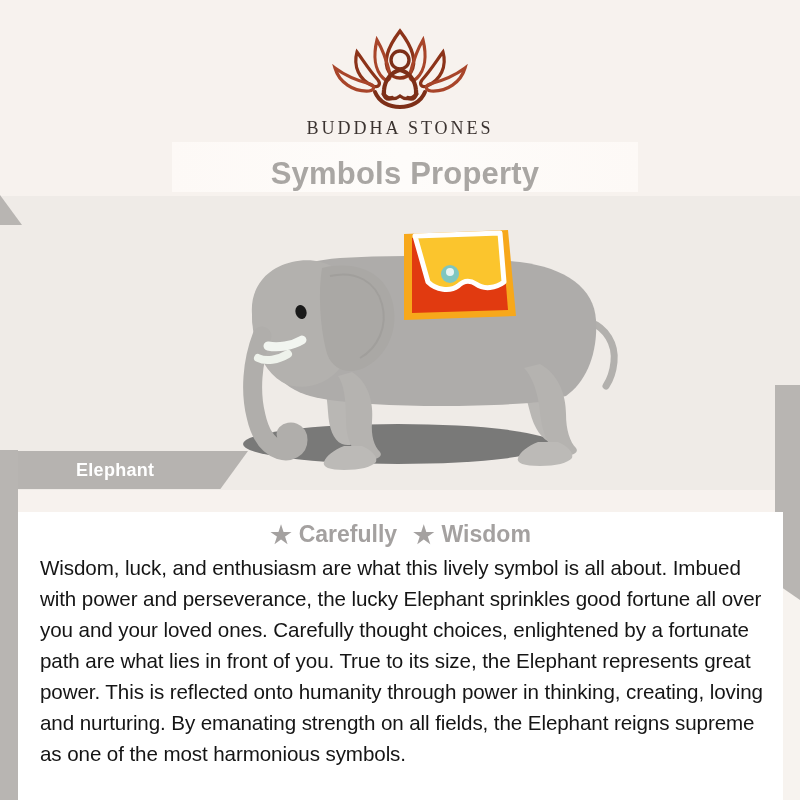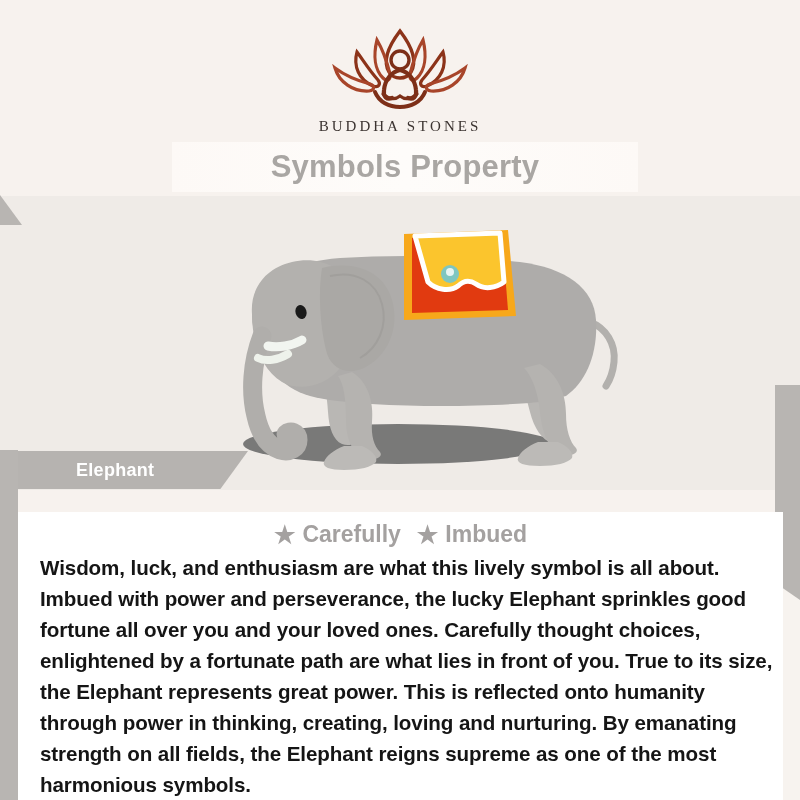--- a/index.html
+++ b/index.html
@@ -77,34 +77,34 @@
     width: 800px;
     text-align: center;
   }
   .logo-mark {
     display: block;
     margin: 0 auto;
   }
   .logo-word {
     margin-top: 4px;
     font-family: "Liberation Serif", serif;
-    font-size: 15px;
+    font-size: 18px;
     letter-spacing: 3px;
     color: #3b3330;
     font-weight: 400;
   }
 
   
   .title-banner {
     position: absolute;
     left: 172px; top: 142px;
     width: 466px; height: 50px;
     background: linear-gradient(to right, #fdf9f6 0%, #fefcfa 50%, #fdf9f6 100%);
     display: flex;
-    align-items: center;
+    align-items: flex-end;
     justify-content: center;
   }
   .title-text {
     font-size: 31px;
     font-weight: bold;
     color: #a9a6a3;
     letter-spacing: 0.2px;
   }
 
   
@@ -158,21 +158,21 @@
     font-size: 24px;
     color: #a4a1a0;
     line-height: 1;
   }
   .body-copy {
     margin: 4px 8px 0 22px;
     width: 740px;
     font-size: 20.6px;
     line-height: 31px;
     color: #151515;
-    font-weight: 700;
+    font-weight: 400;
     letter-spacing: -0.1px;
   }
 </style>
 </head>
 <body>
 
 <div class="poster">
 
   <div class="band-top"></div>
   <div class="band-mid"></div>
@@ -308,19 +308,19 @@
   </div>
 
   <div class="text-panel">
     <div class="attrs">
       <div class="attr">
         <span class="star">★</span>
         <span>Carefully</span>
       </div>
       <div class="attr">
         <span class="star">★</span>
-        <span>Imbued</span>
+        <span>Wisdom</span>
       </div>
     </div>
     <p class="body-copy">Wisdom, luck, and enthusiasm are what this lively symbol is all about. Imbued with power and perseverance, the lucky Elephant sprinkles good fortune all over you and your loved ones. Carefully thought choices, enlightened by a fortunate path are what lies in front of you. True to its size, the Elephant represents great power. This is reflected onto humanity through power in thinking, creating, loving and nurturing. By emanating strength on all fields, the Elephant reigns supreme as one of the most harmonious symbols.</p>
   </div>
 
 </div>
 
 </body></html>

